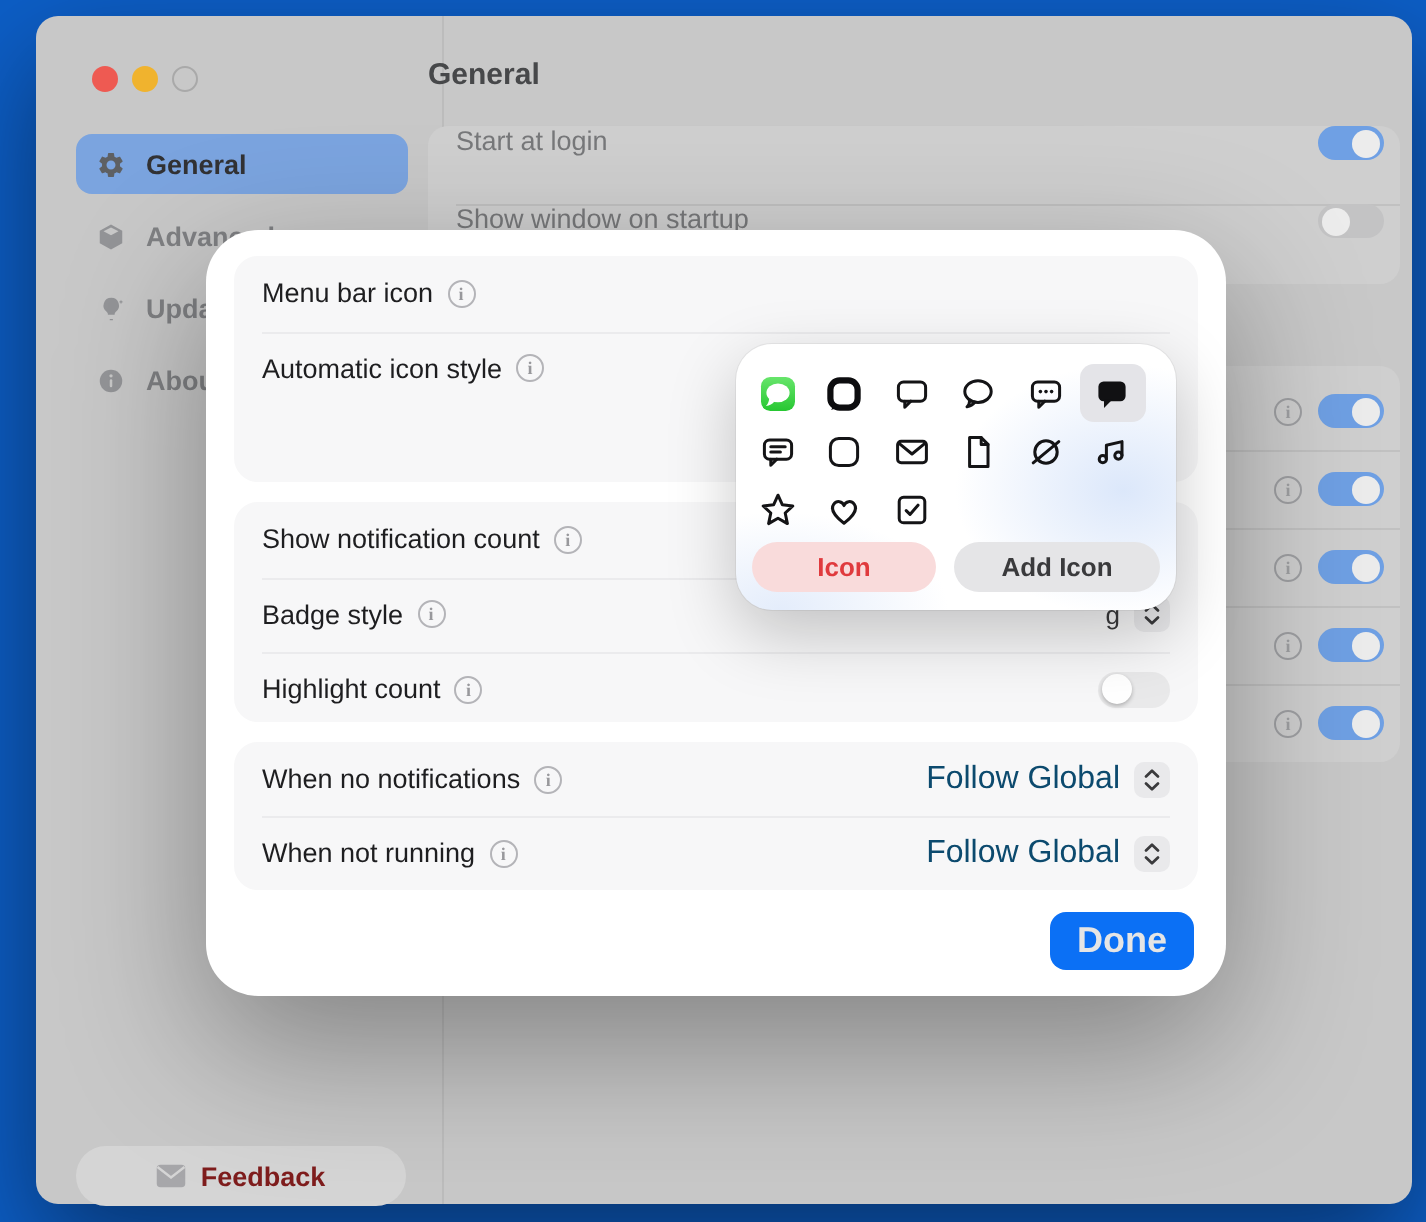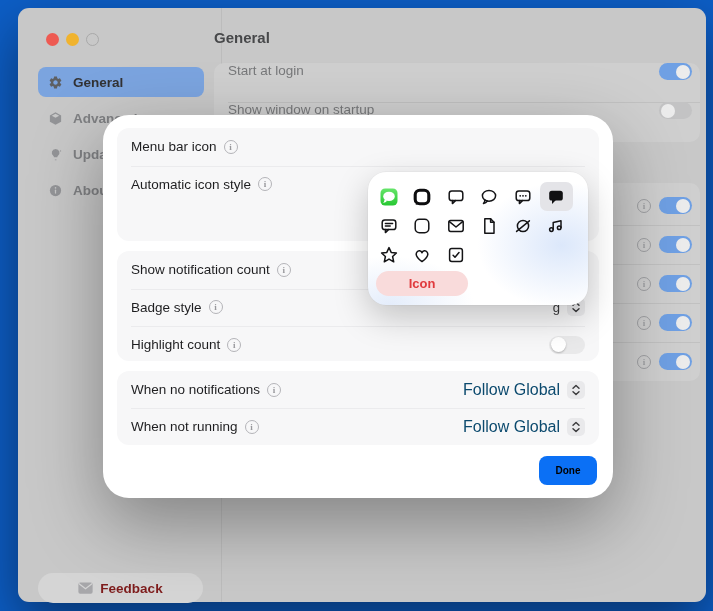--- a/index.html
+++ b/index.html
@@ -95,22 +95,22 @@
   }
   .tg-m { width:36px; height:18px; }
   .tg-m.off { background:#e9e9ea; }
   .tg-m .knob { position:absolute; top:1.5px; left:2px; width:15px; height:15px; border-radius:50%; background:#fff; box-shadow:0 1px 2px rgba(0,0,0,.25); }
   .select-val { color:#0c4a6e; font-size:16px; }
   .chev-chip {
     width:18px; height:18px; border-radius:5px; background:#e9e9eb;
     display:inline-flex; align-items:center; justify-content:center; flex:0 0 auto;
   }
   .done-btn {
-    position:absolute; right:16px; top:341px; width:58px; height:29px; border-radius:8px;
-    background:#0b70f5; color:#000000; font-size:10px; font-weight:700;
+    position:absolute; right:16px; top:341px; width:72px; height:29px; border-radius:8px;
+    background:#0b70f5; color:#e5e5e5; font-size:18px; font-weight:700;
     display:flex; align-items:center; justify-content:center; border:none;
     font-family:inherit;
   }
   .frag { color:#3a3a3c; font-size:13px; }
 
   
   .popover {
     position:absolute; left:368px; top:172px; width:220px; height:133px;
     border-radius:18px; z-index:30;
     background:
@@ -406,16 +406,17 @@
         </div>
         <div class="icon-cell">
           <svg width="20" height="20" viewBox="0 0 20 20">
             <rect x="3.6" y="3.6" width="12.8" height="12.8" rx="2.2" stroke="#141416" stroke-width="1.5" fill="none" stroke-linecap="round" stroke-linejoin="round"></rect>
             <path d="M7.1 10.3 9 12.2 13 7.6" stroke="#141416" stroke-width="1.5" fill="none" stroke-linecap="round" stroke-linejoin="round"></path>
           </svg>
         </div>
       </div>
     <div class="pop-buttons">
       <button class="pop-btn reset-btn">Icon</button>
+      <button class="pop-btn addicon-btn">Add Icon</button>
     </div>
   </div>
 
 </div>
 
 </body></html>

